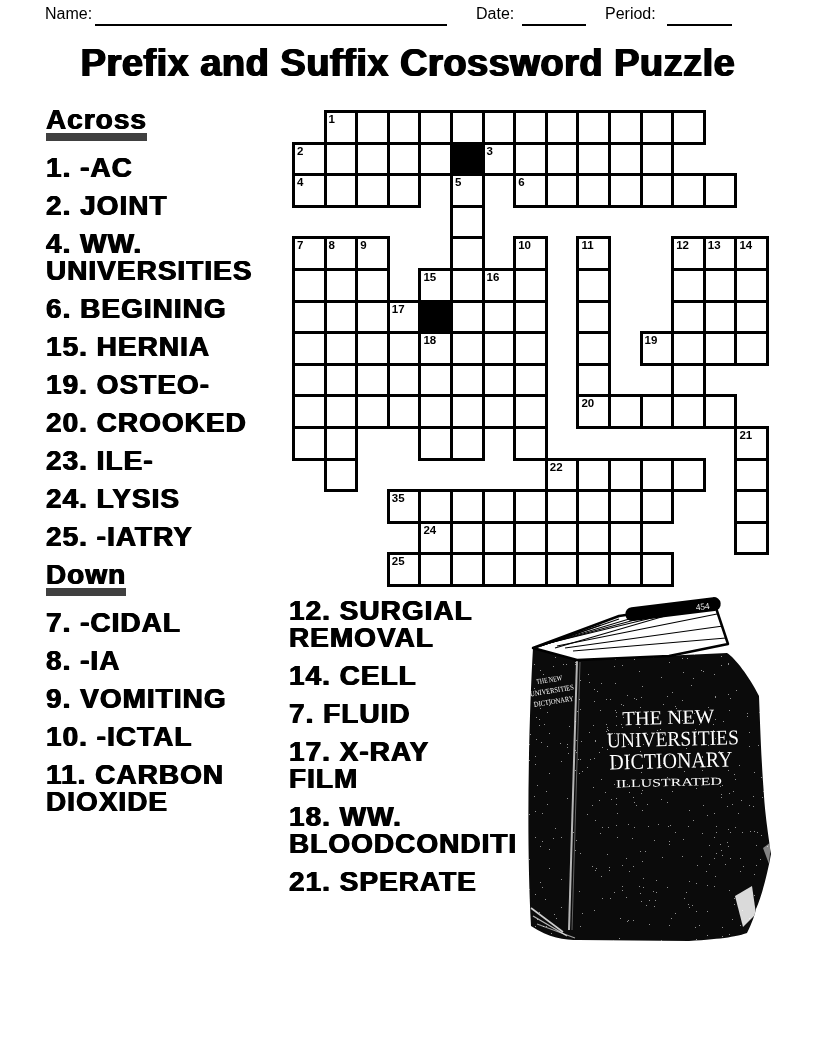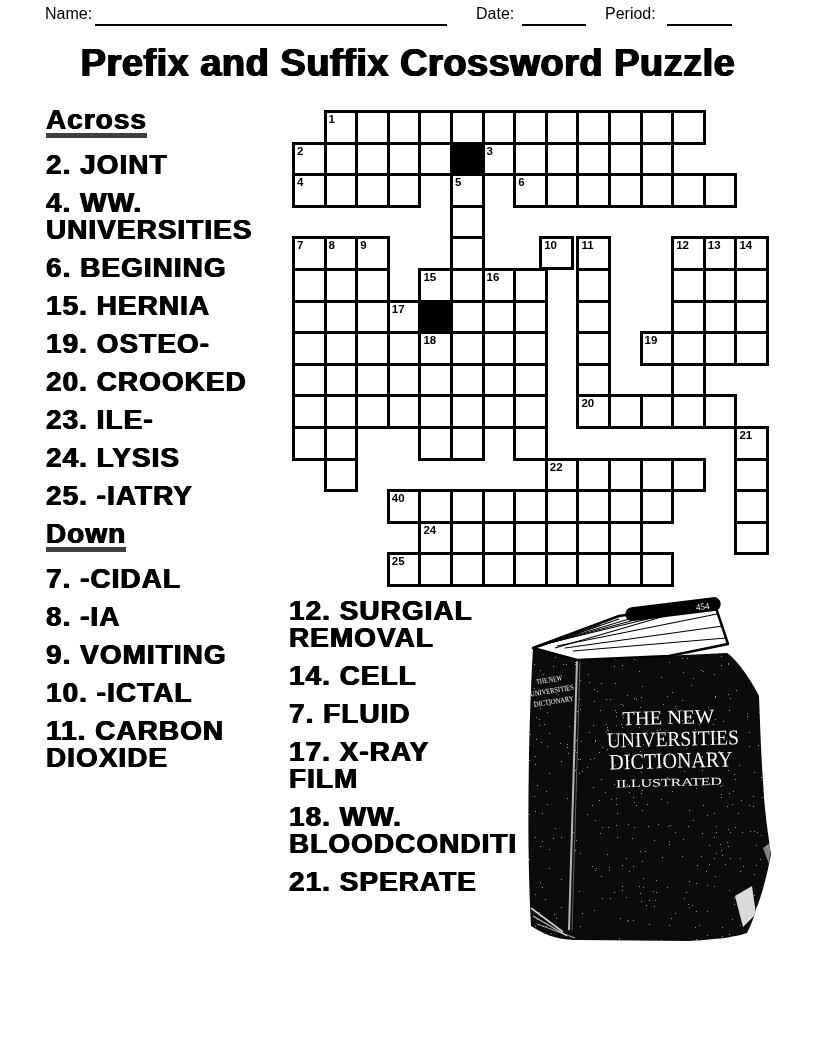--- a/index.html
+++ b/index.html
@@ -19,21 +19,21 @@
   }
   
   .clues{position:absolute;}
   .clue,.clue-heading{
     font-weight:700;font-size:28px;line-height:27px;letter-spacing:1px;
     text-shadow:0.6px 0 #000,-0.6px 0 #000;
     white-space:normal;overflow:visible;
   }
   .clue{margin-bottom:11px;}
   .clue-heading{margin-bottom:13px;}
-  .clue-heading span{display:inline-block;border-bottom:5px solid #404040;padding-bottom:0px;}
+  .clue-heading span{display:inline-block;border-bottom:8px solid #404040;padding-bottom:0px;}
   
   #grid{position:absolute;left:292px;top:110px;}
   .cell{
     position:absolute;width:34.6px;height:34.6px;border:3px solid #000;
     box-sizing:border-box;background:#fff;
   }
   .cell.black{background:#000;}
   .cell .num{
     position:absolute;top:0px;left:2px;font-size:11.5px;font-weight:700;
     line-height:12px;letter-spacing:0;
@@ -52,20 +52,21 @@
   <span class="hdr-label" style="left:605px">Period:</span>
   <span class="hdr-line" style="left:667px;width:65px"></span>
 </div>
 
 <div class="title">Prefix and Suffix Crossword Puzzle</div>
 
 <div class="clues" style="left:46px;top:106px;width:205px">
   <div class="clue-heading"><span>Across</span></div>
   <div>
 
+  <div class="clue"><span>1.</span> <span>-AC</span></div>
       <div class="clue"><span>2.</span> <span>JOINT</span></div>
       <div class="clue"><span>4.</span> <span>WW. UNIVERSITIES</span></div>
       <div class="clue"><span>6.</span> <span>BEGINING</span></div>
       <div class="clue"><span>15.</span> <span>HERNIA</span></div>
       <div class="clue"><span>19.</span> <span>OSTEO-</span></div>
       <div class="clue"><span>20.</span> <span>CROOKED</span></div>
       <div class="clue"><span>23.</span> <span>ILE-</span></div>
       <div class="clue"><span>24.</span> <span>LYSIS</span></div>
       <div class="clue"><span>25.</span> <span>-IATRY</span></div>
     </div>
@@ -145,21 +146,21 @@
     <div class="cell" style="left: 0px; top: 126.4px; width: 34.6px; height: 34.6px;">
       <span class="num">7</span>
     </div>
     <div class="cell" style="left: 31.6px; top: 126.4px; width: 34.6px; height: 34.6px;">
       <span class="num">8</span>
     </div>
     <div class="cell" style="left: 63.2px; top: 126.4px; width: 34.6px; height: 34.6px;">
       <span class="num">9</span>
     </div>
     <div class="cell" style="left: 158px; top: 126.4px; width: 34.6px; height: 34.6px;"></div>
-    <div class="cell" style="left: 221.2px; top: 126.4px; width: 34.6px; height: 34px; margin-left: 26px;">
+    <div class="cell" style="left: 221.2px; top: 126.4px; width: 34.6px; height: 50px;">
       <span class="num">10</span>
     </div>
     <div class="cell" style="left: 284.4px; top: 126.4px; width: 34.6px; height: 34.6px;">
       <span class="num">11</span>
     </div>
     <div class="cell" style="left: 379.2px; top: 126.4px; width: 34.6px; height: 34.6px;">
       <span class="num">12</span>
     </div>
     <div class="cell" style="left: 410.8px; top: 126.4px; width: 34.6px; height: 34.6px;">
       <span class="num">13</span>
@@ -249,21 +250,21 @@
     <div class="cell" style="left: 31.6px; top: 347.6px; width: 34.6px; height: 34.6px;"></div>
     <div class="cell" style="left: 252.8px; top: 347.6px; width: 34.6px; height: 34.6px;">
       <span class="num">22</span>
     </div>
     <div class="cell" style="left: 284.4px; top: 347.6px; width: 34.6px; height: 34.6px;"></div>
     <div class="cell" style="left: 316px; top: 347.6px; width: 34.6px; height: 34.6px;"></div>
     <div class="cell" style="left: 347.6px; top: 347.6px; width: 34.6px; height: 34.6px;"></div>
     <div class="cell" style="left: 379.2px; top: 347.6px; width: 34.6px; height: 34.6px;"></div>
     <div class="cell" style="left: 442.4px; top: 347.6px; width: 34.6px; height: 34.6px;"></div>
     <div class="cell" style="left: 94.8px; top: 379.2px; width: 34.6px; height: 34.6px;">
-      <span class="num">40</span>
+      <span class="num">35</span>
     </div>
     <div class="cell" style="left: 126.4px; top: 379.2px; width: 34.6px; height: 34.6px;"></div>
     <div class="cell" style="left: 158px; top: 379.2px; width: 34.6px; height: 34.6px;"></div>
     <div class="cell" style="left: 189.6px; top: 379.2px; width: 34.6px; height: 34.6px;"></div>
     <div class="cell" style="left: 221.2px; top: 379.2px; width: 34.6px; height: 34.6px;"></div>
     <div class="cell" style="left: 252.8px; top: 379.2px; width: 34.6px; height: 34.6px;"></div>
     <div class="cell" style="left: 284.4px; top: 379.2px; width: 34.6px; height: 34.6px;"></div>
     <div class="cell" style="left: 316px; top: 379.2px; width: 34.6px; height: 34.6px;"></div>
     <div class="cell" style="left: 347.6px; top: 379.2px; width: 34.6px; height: 34.6px;"></div>
     <div class="cell" style="left: 442.4px; top: 379.2px; width: 34.6px; height: 34.6px;"></div>

